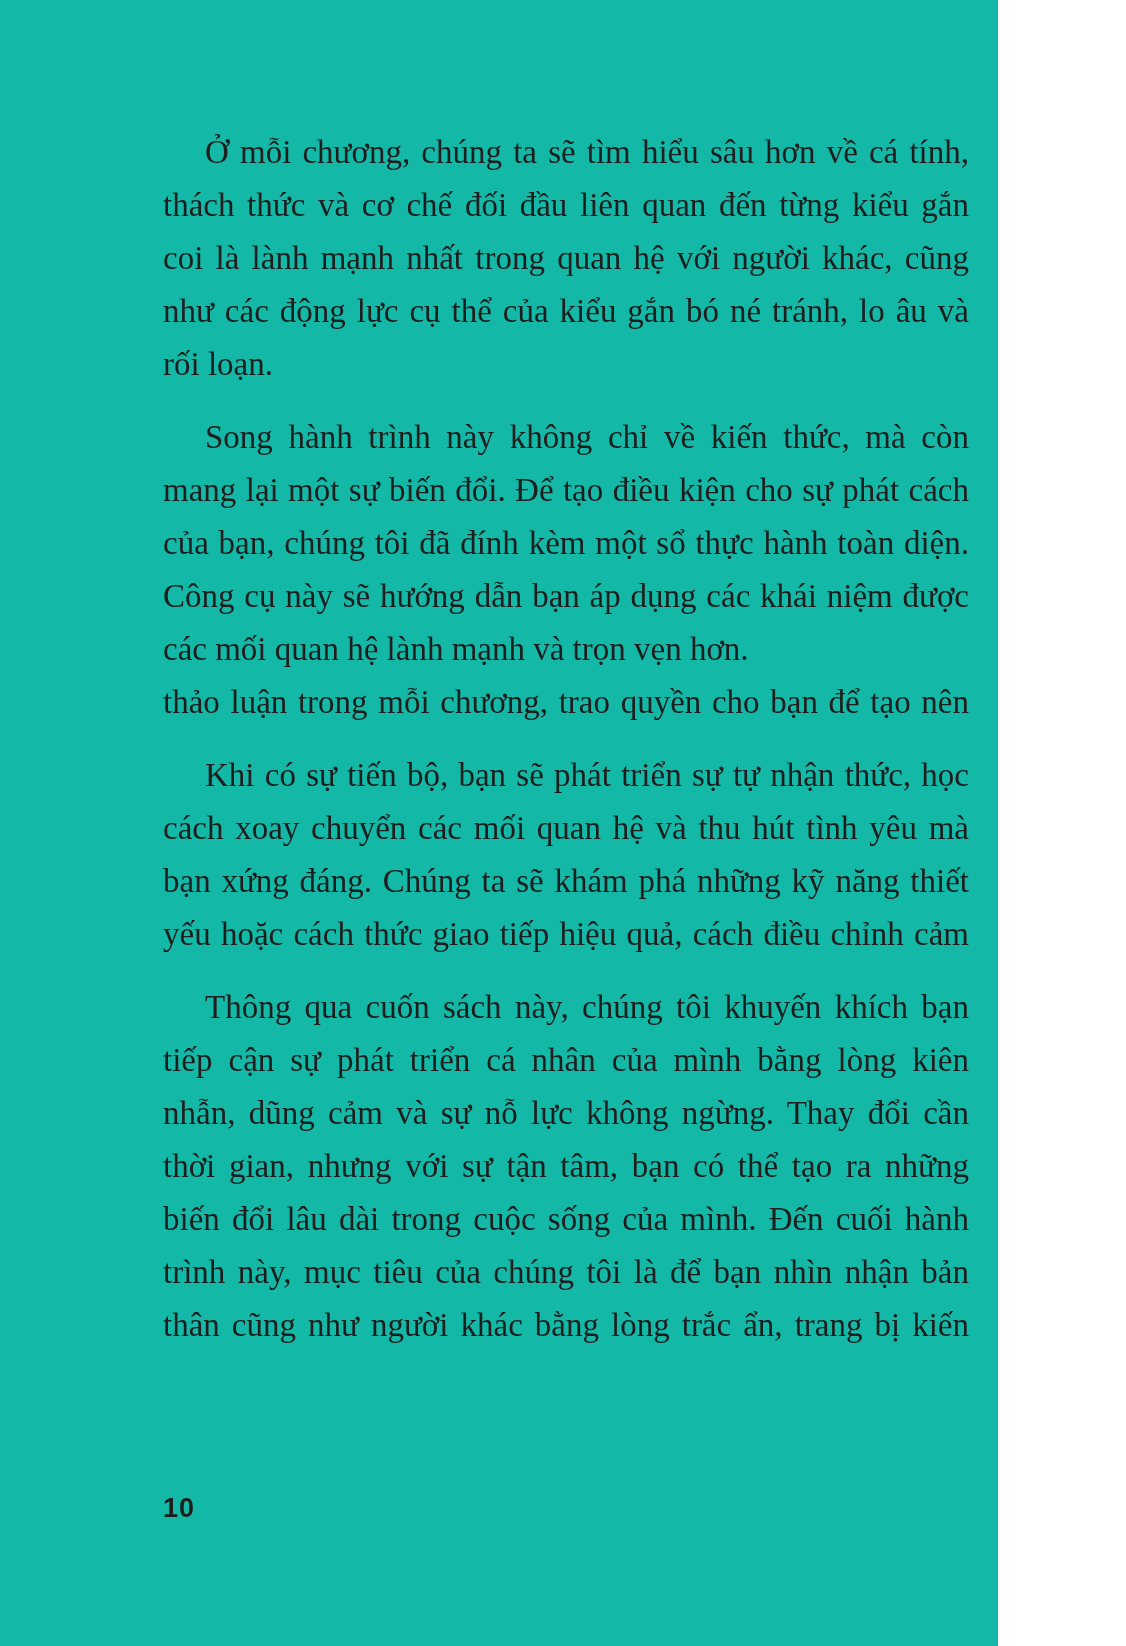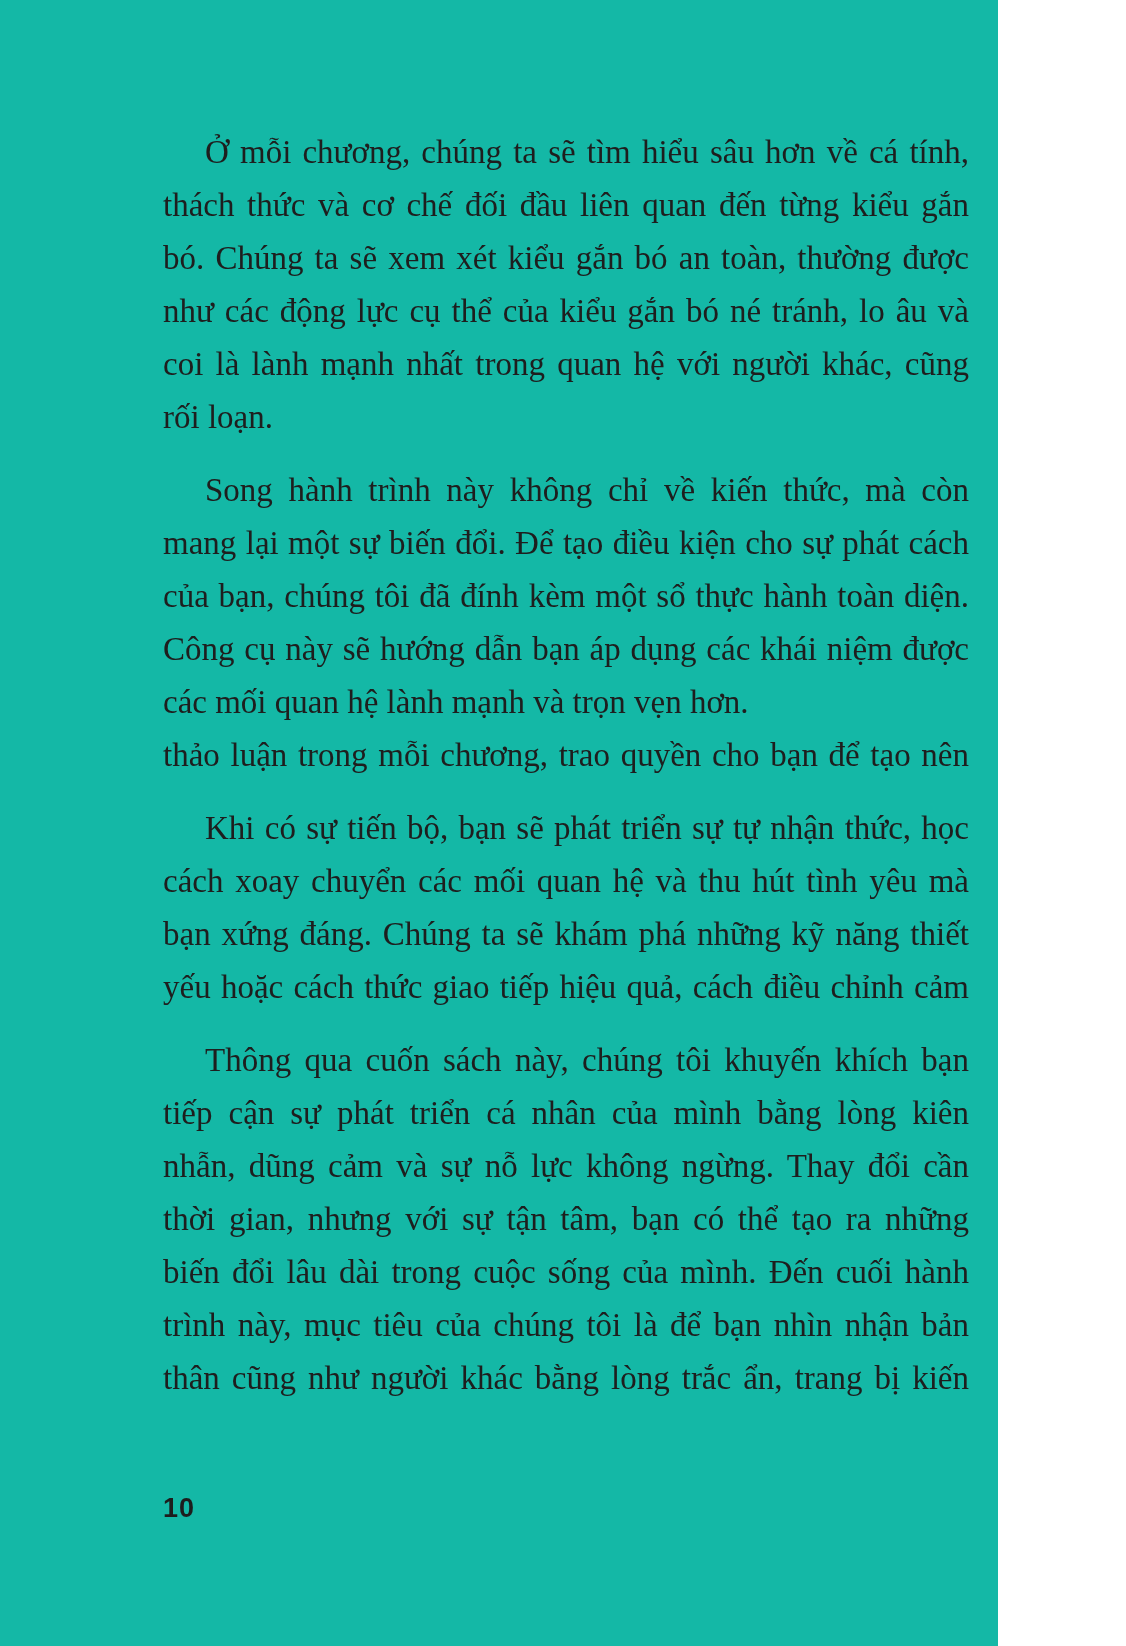--- a/index.html
+++ b/index.html
@@ -66,23 +66,22 @@
 </head>
 <body>
 
 <div class="page">
 
   <div class="text-block">
 
     <div class="para">
       <div class="line first">Ở mỗi chương, chúng ta sẽ tìm hiểu sâu hơn về cá tính,</div>
       <div class="line">thách thức và cơ chế đối đầu liên quan đến từng kiểu gắn</div>
-      <div class="line">bó. Chúng ta sẽ xem xét kiểu gắn bó an toàn, thường được</div>
+      <div class="line">coi là lành mạnh nhất trong quan hệ với người khác, cũng</div>
       <div class="line">như các động lực cụ thể của kiểu gắn bó né tránh, lo âu và</div>
-      <div class="line">coi là lành mạnh nhất trong quan hệ với người khác, cũng</div>
       <div class="line last">rối loạn.</div>
     </div>
 
     <div class="para">
       <div class="line first">Song hành trình này không chỉ về kiến thức, mà còn</div>
       <div class="line">mang lại một sự biến đổi. Để tạo điều kiện cho sự phát cách</div>
       <div class="line">của bạn, chúng tôi đã đính kèm một sổ thực hành toàn diện.</div>
       <div class="line">Công cụ này sẽ hướng dẫn bạn áp dụng các khái niệm được</div>
       <div class="line last">các mối quan hệ lành mạnh và trọn vẹn hơn.</div>
       <div class="line">thảo luận trong mỗi chương, trao quyền cho bạn để tạo nên</div>

